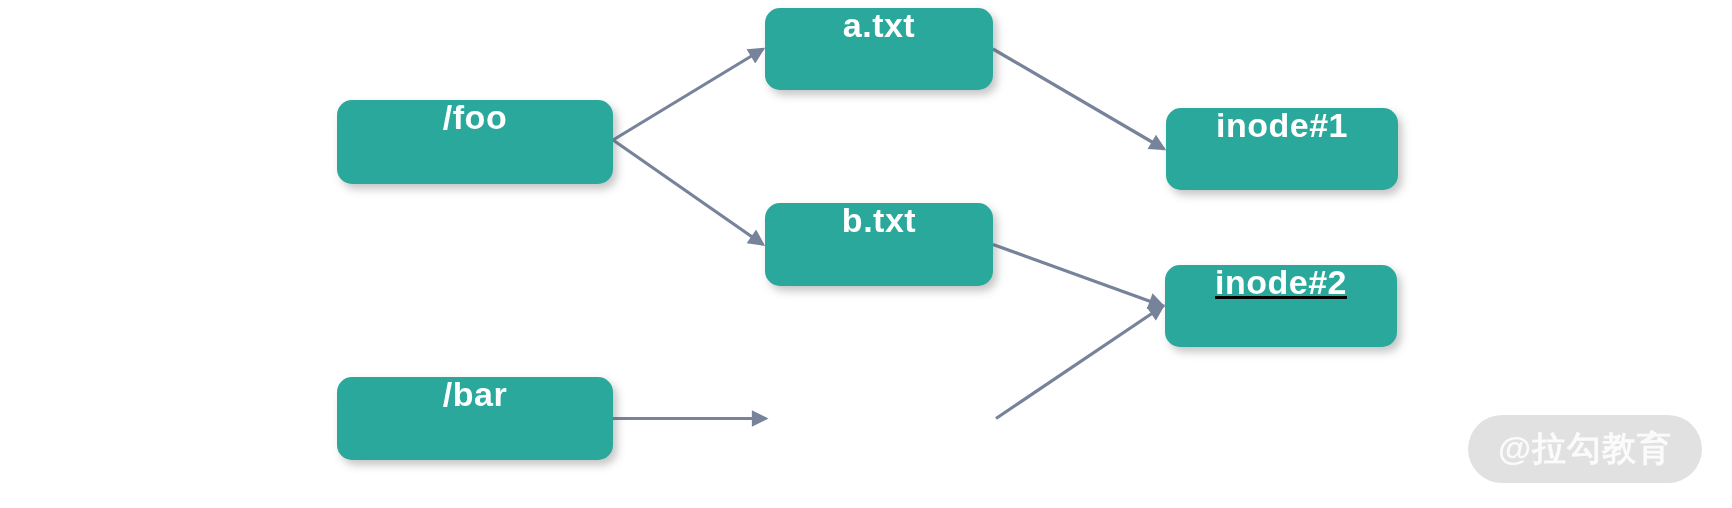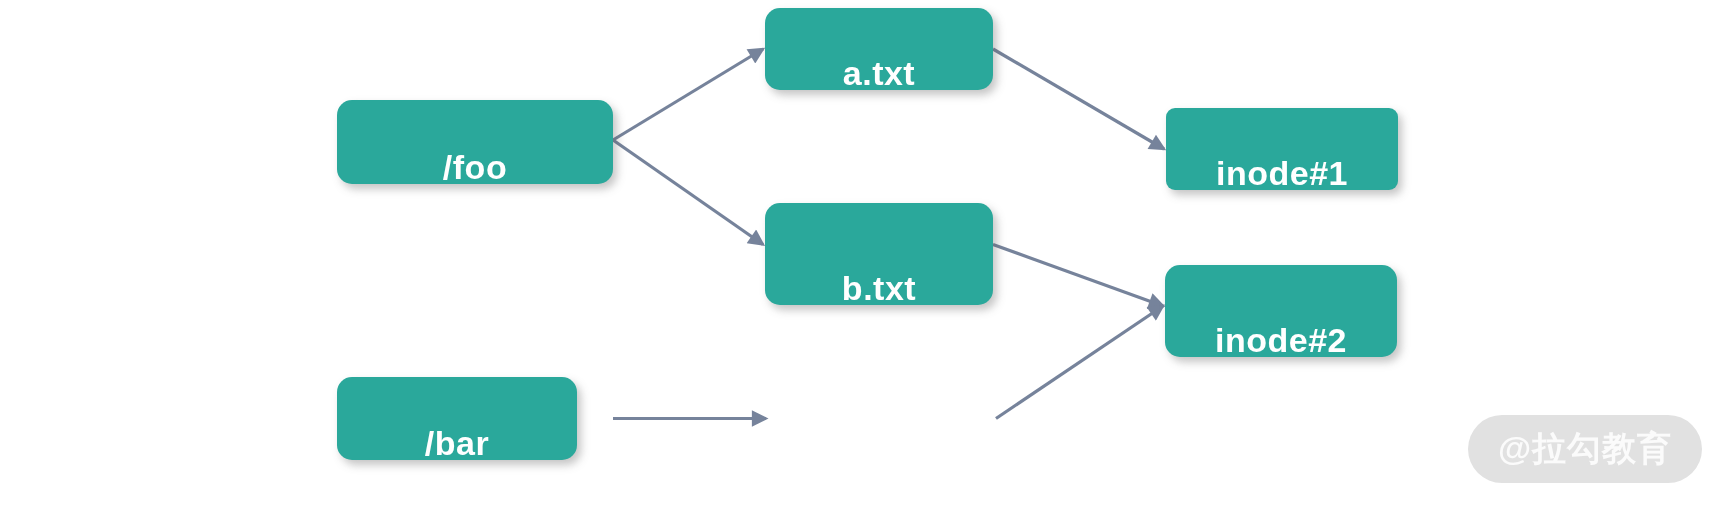--- a/index.html
+++ b/index.html
@@ -26,21 +26,21 @@
     position: absolute;
     left: 0; top: 0;
     width: 1732px; height: 508px;
     pointer-events: none;
   }
   .node {
     position: absolute;
     background: var(--node-fill);
     border-radius: 15px;
     display: flex;
-    align-items: flex-end;
+    align-items: flex-start;
     justify-content: center;
     box-shadow: 4px 5px 8px rgba(90, 90, 90, 0.35);
   }
   .node-label {
     color: var(--node-text);
     font-size: 34px;
     font-weight: 700;
     letter-spacing: 0.5px;
     line-height: 1;
   }
@@ -83,30 +83,30 @@
         <line x1="996" y1="418.5" x2="1163" y2="306" stroke="#76839B" stroke-width="3.2" marker-end="url(#arrowhead)"></line>
       </g>
   </svg>
 
   <div class="node" style="left: 337px; top: 100px; width: 276px; height: 84px;">
     <span class="node-label">/foo</span>
   </div>
   <div class="node" style="left: 765px; top: 8px; width: 228px; height: 82px;">
     <span class="node-label">a.txt</span>
   </div>
-  <div class="node" style="left: 1166px; top: 108px; width: 232px; height: 82px; border-radius: 9px;">
+  <div class="node" style="left: 1166px; top: 108px; width: 232px; height: 82px;">
     <span class="node-label">inode#1</span>
   </div>
-  <div class="node" style="left: 765px; top: 203px; width: 228px; height: 102px;">
+  <div class="node" style="left: 765px; top: 203px; width: 228px; height: 83px;">
     <span class="node-label">b.txt</span>
   </div>
-  <div class="node" style="left: 1165px; top: 265px; width: 232px; height: 92px;">
+  <div class="node" style="left: 1165px; top: 265px; width: 232px; height: 82px; text-decoration: underline;">
     <span class="node-label">inode#2</span>
   </div>
-  <div class="node" style="left: 337px; top: 377px; width: 240px; height: 83px;">
+  <div class="node" style="left: 337px; top: 377px; width: 276px; height: 83px;">
     <span class="node-label">/bar</span>
   </div>
 
   <div class="watermark">
     <span class="watermark-label">@拉勾教育</span>
   </div>
 
 </div>
 
 </body></html>

